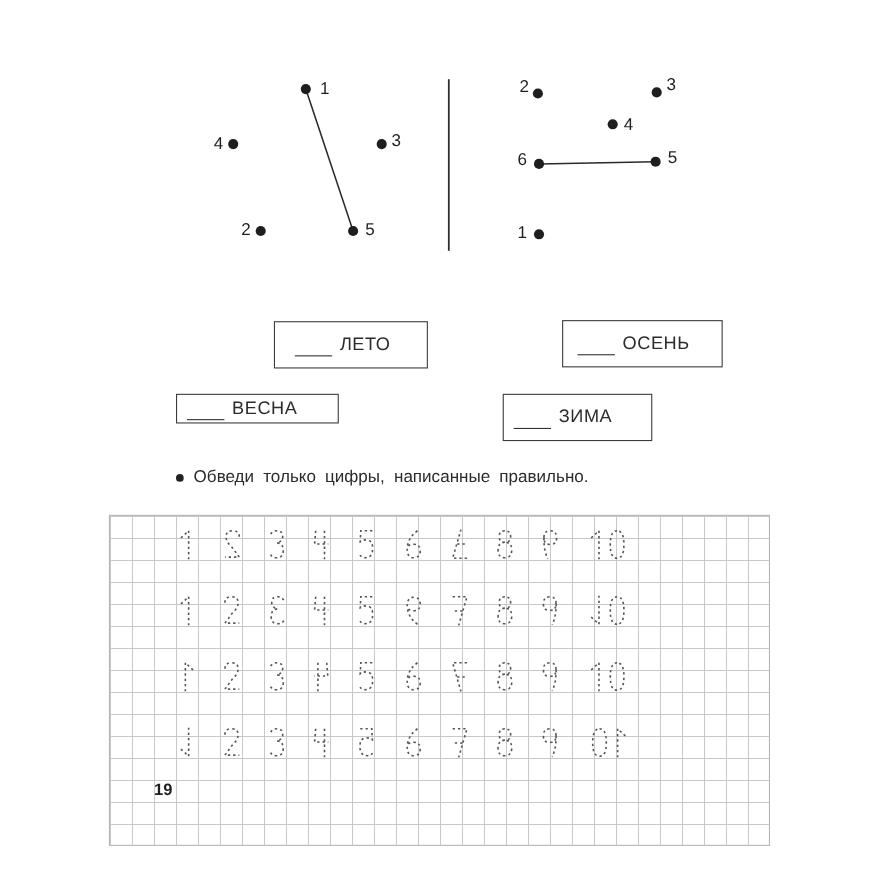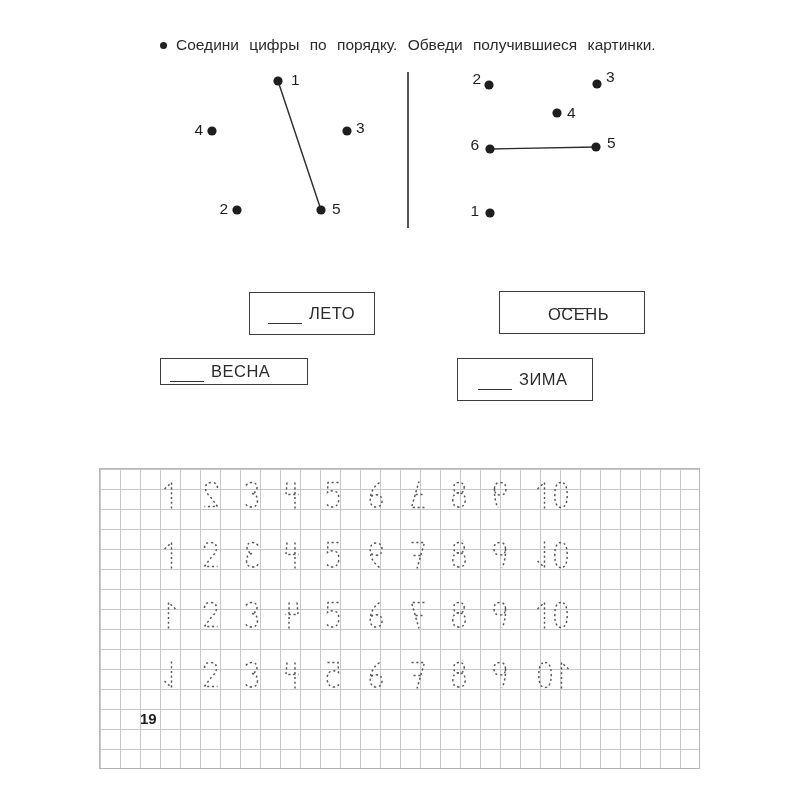--- a/index.html
+++ b/index.html
@@ -55,23 +55,23 @@
       <path id="d4" class="glyph" d="M6,2.5 L5,14.5 L17.5,14.5 M14,2.5 L14,28.5"></path>
       <path id="d5" class="glyph" d="M16.5,2.5 L6,2.5 L5.5,12.5 Q8.5,10.5 11.5,10.8 Q17,11.5 16.8,19 Q16.5,27 10,27 Q5.5,27 4.5,22.5"></path>
       <path id="d6" class="glyph" d="M14.5,2.5 Q7,8 5.5,16 Q4,27 11,27 Q17,27 17,20.8 Q17,14.8 11,14.8 Q6,14.8 5.5,18.5"></path>
       <path id="d7" class="glyph" d="M4.5,2.5 L17.5,2.5 L10,28.5 M6.5,15.5 L15.5,15.5"></path>
       <path id="d8" class="glyph" d="M11,2.5 Q5.8,2.5 5.8,7.8 Q5.8,13 11,13 Q16.2,13 16.2,7.8 Q16.2,2.5 11,2.5 Z M11,13 Q4.8,13 4.8,20 Q4.8,27 11,27 Q17.2,27 17.2,20 Q17.2,13 11,13 Z"></path>
       <path id="d9" class="glyph" d="M16.5,8.8 Q16.5,2.5 10.8,2.5 Q5,2.5 5,8.8 Q5,15 10.8,15 Q16.5,15 16.5,8.8 M16.5,8.8 Q16.8,20 13,28"></path>
       <path id="d0" class="glyph" d="M11,2.5 Q4.8,2.5 4.8,15 Q4.8,27.5 11,27.5 Q17.2,27.5 17.2,15 Q17.2,2.5 11,2.5 Z"></path>
     </defs>
   </svg>
 
-  <div class="instr instr1">
+  <div class="instr instr3">
     <span class="bullet"></span>
-    <span>Соедини цифры по порядку. Обведи получившиеся картинки.</span>
+    <span>Обведи только цифры, написанные правильно.</span>
   </div>
 
   <svg class="puzzles" width="800" height="260" viewBox="0 0 800 260">
       <line x1="278" y1="81" x2="321" y2="210" stroke="#2b2b2b" stroke-width="1.4"></line>
       <circle cx="278" cy="81" r="4.6" fill="#1e1e1e"></circle>
       <text x="291" y="85" text-anchor="start">1</text>
       <circle cx="212" cy="131" r="4.6" fill="#1e1e1e"></circle>
       <text x="203" y="135" text-anchor="end">4</text>
       <circle cx="347" cy="131" r="4.6" fill="#1e1e1e"></circle>
       <text x="356" y="133" text-anchor="start">3</text>
@@ -89,33 +89,33 @@
       <circle cx="490" cy="149" r="4.6" fill="#1e1e1e"></circle>
       <text x="479" y="150" text-anchor="end">6</text>
       <circle cx="596" cy="147" r="4.6" fill="#1e1e1e"></circle>
       <text x="607" y="148" text-anchor="start">5</text>
       <circle cx="490" cy="213" r="4.6" fill="#1e1e1e"></circle>
       <text x="479" y="216" text-anchor="end">1</text>
       <line x1="408" y1="72" x2="408" y2="228" stroke="#2b2b2b" stroke-width="1.6"></line>
     </svg>
 
   <div>
-      <div class="season-box" style="left: 249px; top: 292px; width: 126px; height: 43px; padding-left: 18px;">
+      <div class="season-box" style="left: 249px; top: 292px; width: 140px; height: 43px; padding-left: 18px;">
         <span class="season-blank"></span>
         <span>ЛЕТО</span>
       </div>
-      <div class="season-box" style="left: 499px; top: 291px; width: 146px; height: 43px; padding-left: 13px; flex-direction: column;">
+      <div class="season-box" style="left: 511px; top: 291px; width: 146px; height: 43px; padding-left: 13px;">
         <span class="season-blank"></span>
         <span>ОСЕНЬ</span>
       </div>
       <div class="season-box" style="left: 160px; top: 358px; width: 148px; height: 27px; padding-left: 9px;">
         <span class="season-blank"></span>
         <span>ВЕСНА</span>
       </div>
-      <div class="season-box" style="left: 457px; top: 358px; width: 136px; height: 43px; padding-left: 20px; text-align: center;">
+      <div class="season-box" style="left: 457px; top: 358px; width: 136px; height: 43px; padding-left: 9px; text-align: center;">
         <span class="season-blank"></span>
         <span>ЗИМА</span>
       </div>
     </div>
 
   <div class="grid-bg" style="left: 99px; top: 468px; width: 601px; height: 301px;"></div>
   <div>
       <div class="digit-cell" style="left: 159px; top: 480px; width: 22px;">
         <svg width="22" height="30" viewBox="0 0 22 30">
           <use href="#d1" xlink:href="#d1"></use>

